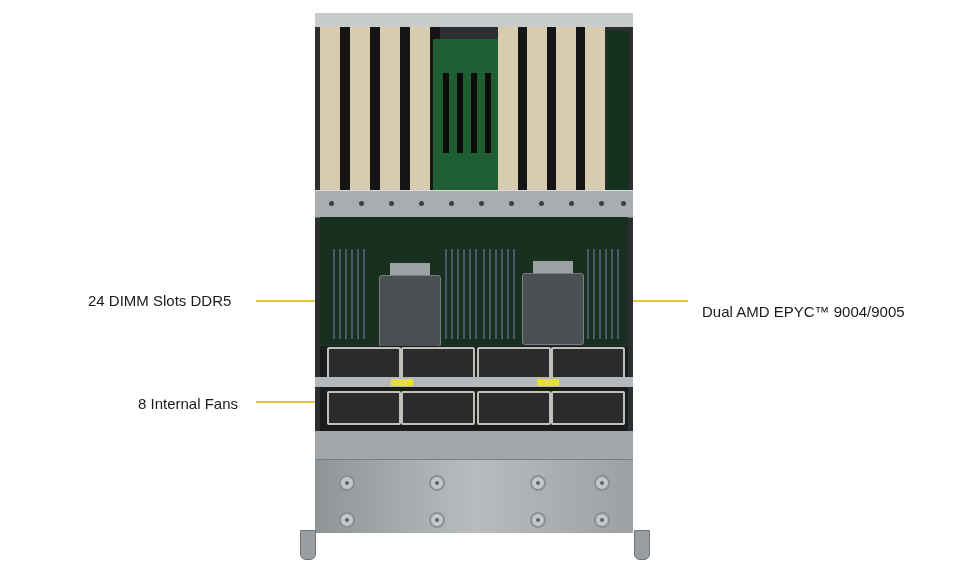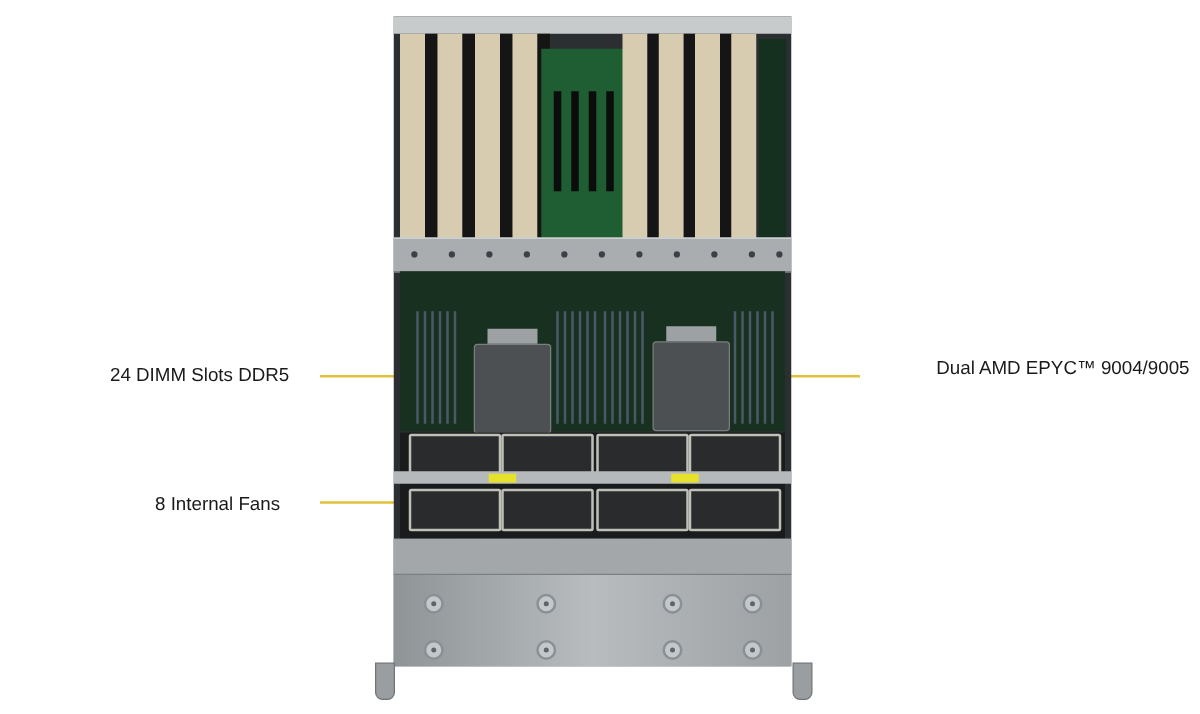--- a/index.html
+++ b/index.html
@@ -33,24 +33,24 @@
            border:2px solid #8b9094; box-sizing:border-box; }
   .screw::after { content:""; position:absolute; left:4px; top:4px; width:4px; height:4px; border-radius:50%; background:#5f6468; }
   .handle { position:absolute; top:530px; width:14px; height:28px; background:#9a9ea1; border:1px solid #6f7478; border-radius:0 0 6px 6px; }
 </style>
 </head>
 <body>
 
 <div class="label" style="left:88px; top:291px;">24 DIMM Slots DDR5</div>
 <div class="leader" style="left:256px; top:300px; width:94px;"></div>
 
-<div class="label" style="left:124px; top:394px;">8 Internal Fans</div>
+<div class="label" style="left:138px; top:394px;">8 Internal Fans</div>
 <div class="leader" style="left:256px; top:401px; width:76px;"></div>
 
-<div class="label" style="left:702px; top:285px;margin-left:47px;">
+<div class="label" style="left:702px; top:302px;">
   <div>Dual AMD EPYC™ 9004/9005</div>
 </div>
 <div class="leader" style="left:572px; top:300px; width:116px;"></div>
 
 <div class="chassis">
   <div class="top-rail"></div>
 
   <div class="slot" style="left:5px;"></div>
   <div class="slot-gap" style="left:25px;"></div>
   <div class="slot" style="left:35px;"></div>

